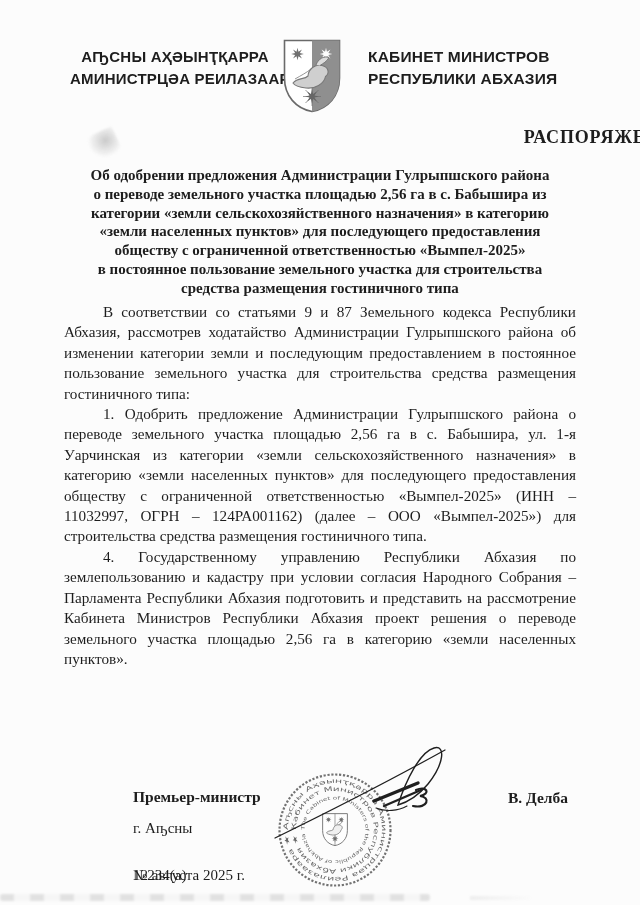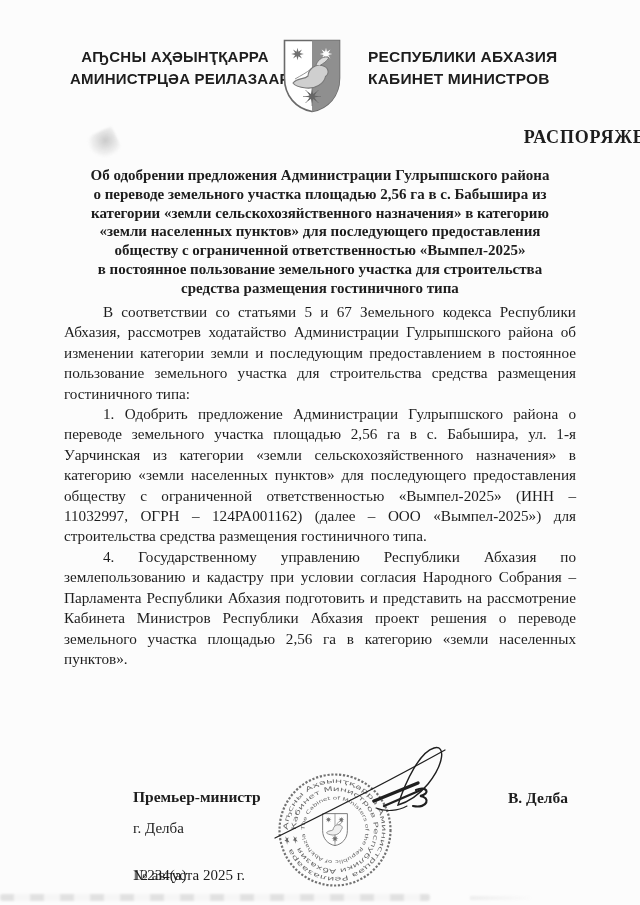--- a/index.html
+++ b/index.html
@@ -100,43 +100,43 @@
   <div class="org org-left">
     <div>АҦСНЫ АҲӘЫНҬҚАРРА</div>
     <div>АМИНИСТРЦӘА РЕИЛАЗААРА</div>
   </div>
 
   <svg class="emblem" width="62" height="76" viewBox="0 0 60 76">
     <use href="#shield-color"></use>
   </svg>
 
   <div class="org org-right">
+    <div>КАБИНЕТ МИНИСТРОВ</div>
     <div>РЕСПУБЛИКИ АБХАЗИЯ</div>
-    <div>КАБИНЕТ МИНИСТРОВ</div>
   </div>
 
   <div class="doc-title">РАСПОРЯЖЕНИЕ</div>
   <div class="doc-subject">Об одобрении предложения Администрации Гулрыпшского района
 о переводе земельного участка площадью 2,56 га в с. Бабышира из
 категории «земли сельскохозяйственного назначения» в категорию
 «земли населенных пунктов» для последующего предоставления
 обществу с ограниченной ответственностью «Вымпел-2025»
 в постоянное пользование земельного участка для строительства
 средства размещения гостиничного типа</div>
 
   <div class="doc-body">
-    <p>В соответствии со статьями 5 и 67 Земельного кодекса Республики Абхазия, рассмотрев ходатайство Администрации Гулрыпшского района об изменении категории земли и последующим предоставлением в постоянное пользование земельного участка для строительства средства размещения гостиничного типа:</p>
+    <p>В соответствии со статьями 9 и 87 Земельного кодекса Республики Абхазия, рассмотрев ходатайство Администрации Гулрыпшского района об изменении категории земли и последующим предоставлением в постоянное пользование земельного участка для строительства средства размещения гостиничного типа:</p>
     <p>1. Одобрить предложение Администрации Гулрыпшского района о переводе земельного участка площадью 2,56 га в с. Бабышира, ул. 1-я Уарчинская из категории «земли сельскохозяйственного назначения» в категорию «земли населенных пунктов» для последующего предоставления обществу с ограниченной ответственностью «Вымпел-2025» (ИНН – 11032997, ОГРН – 124РА001162) (далее – ООО «Вымпел-2025») для строительства средства размещения гостиничного типа.</p>
     <p>4. Государственному управлению Республики Абхазия по землепользованию и кадастру при условии согласия Народного Собрания – Парламента Республики Абхазия подготовить и представить на рассмотрение Кабинета Министров Республики Абхазия проект решения о переводе земельного участка площадью 2,56 га в категорию «земли населенных пунктов».</p>
   </div>
 
   <div class="sig-post">Премьер-министр</div>
   <div class="sig-name">В. Делба</div>
 
-  <div class="foot foot-city">г. Делба</div>
+  <div class="foot foot-city">г. Аҧсны</div>
   <div class="foot foot-date">12 августа 2025 г.</div>
   <div class="foot foot-num">№234(а)</div>
 
   <svg class="stamp" viewBox="0 0 118 118">
     <defs>
       <path id="ringA" d="M59,59 m-47,0 a47,47 0 1,1 94,0 a47,47 0 1,1 -94,0"></path>
       <path id="ringB" d="M59,59 m-39,0 a39,39 0 1,1 78,0 a39,39 0 1,1 -78,0"></path>
       <path id="ringC" d="M59,59 m-30.5,0 a30.5,30.5 0 1,1 61,0 a30.5,30.5 0 1,1 -61,0"></path>
     </defs>
     <circle cx="59" cy="59" r="55.5" fill="none" stroke="#5a5a5a" stroke-width="2.2" stroke-dasharray="2.2,1.7"></circle>

